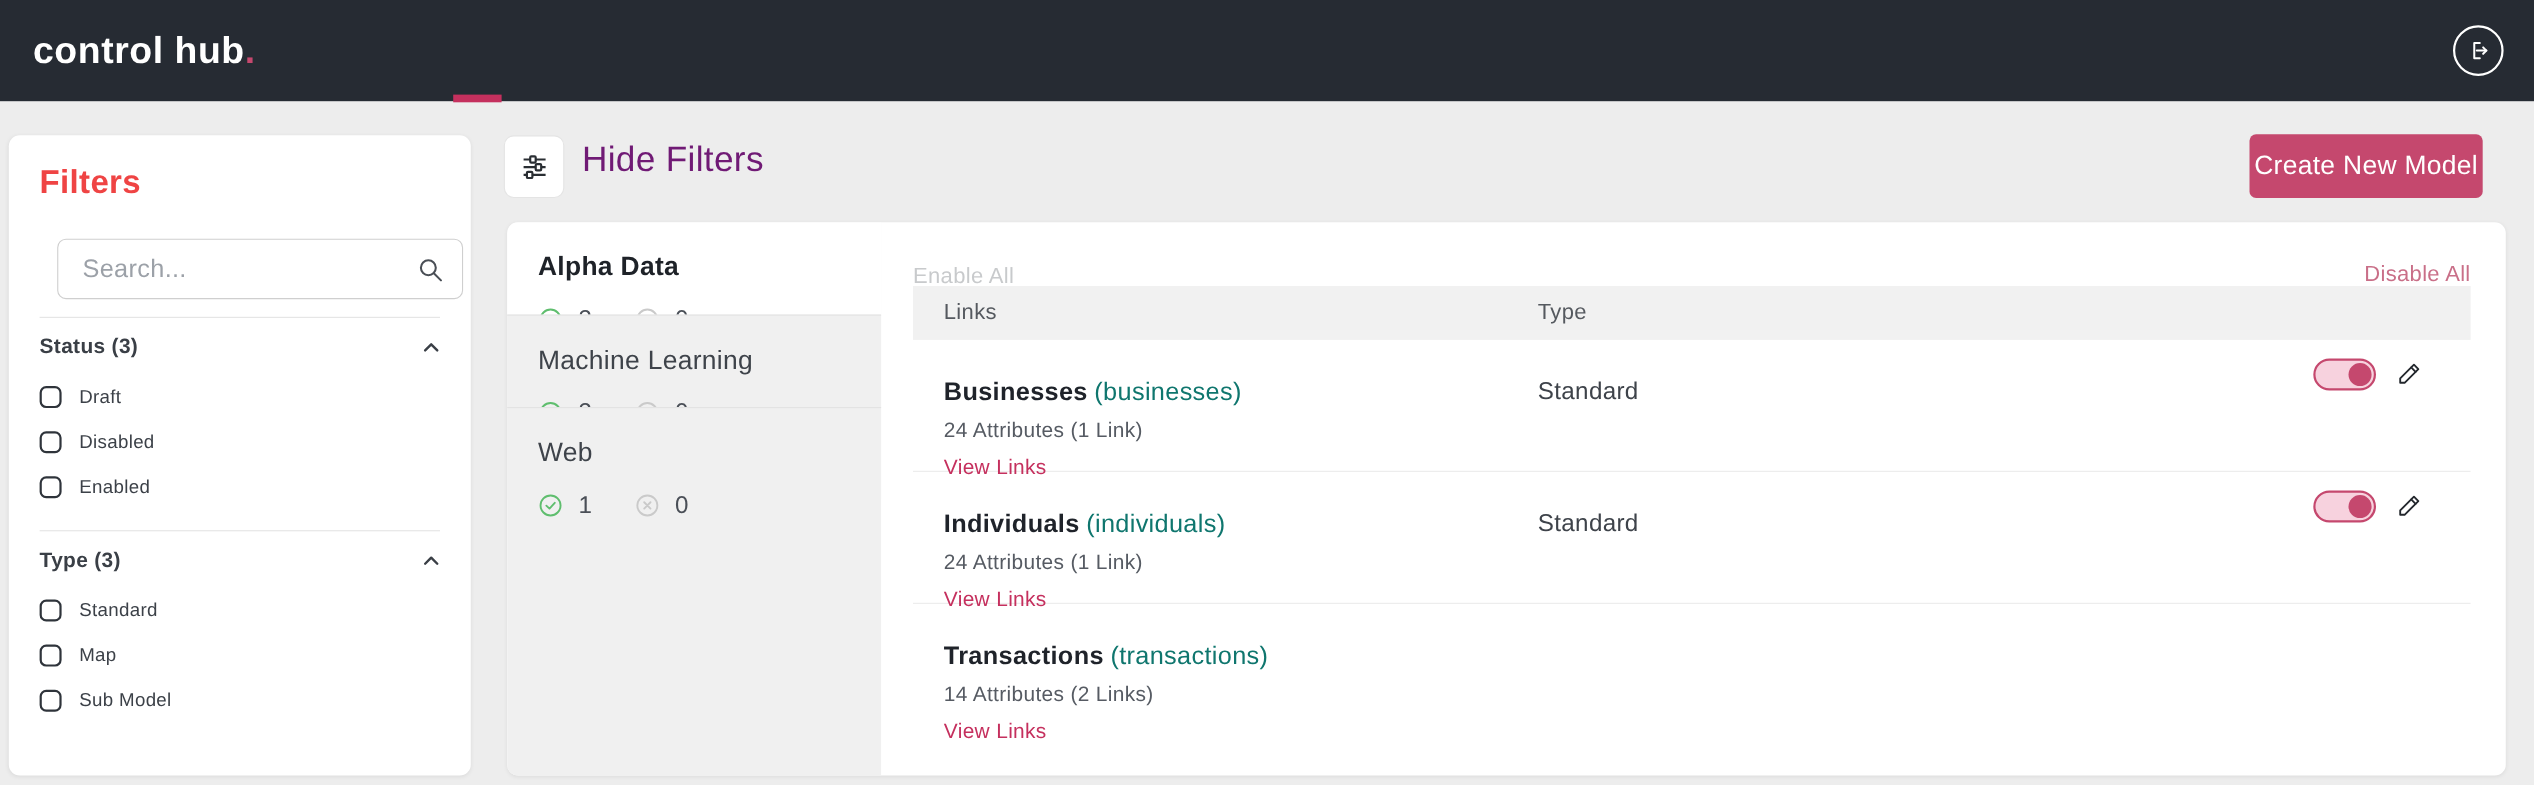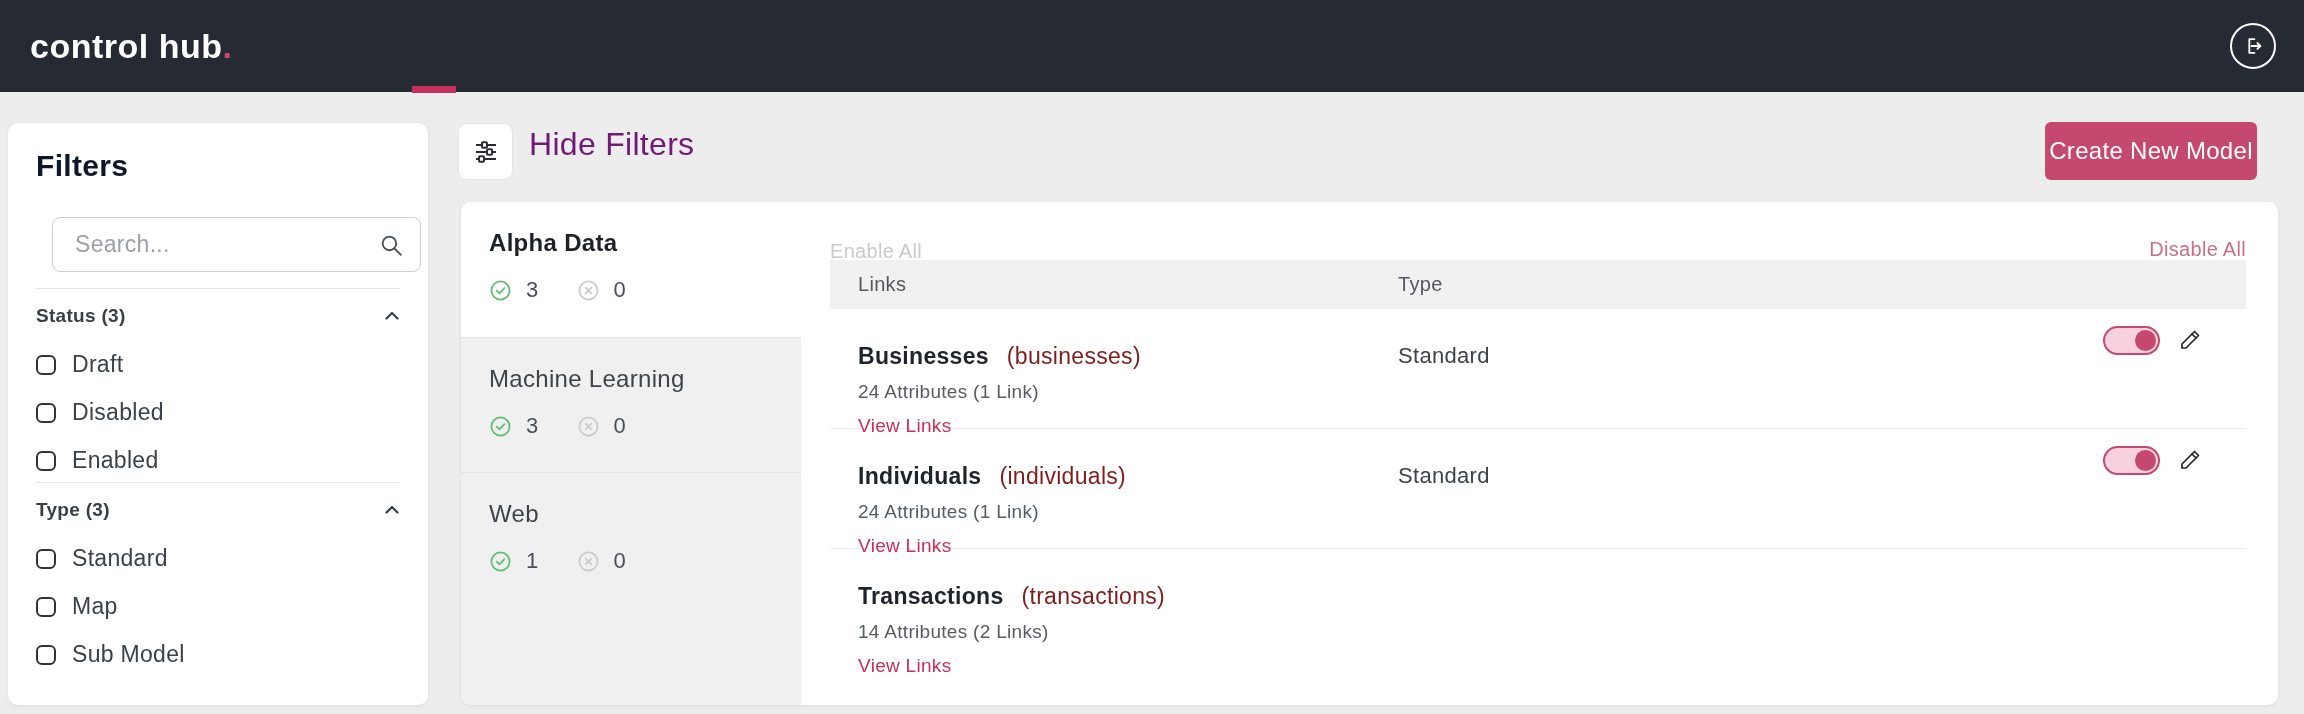--- a/index.html
+++ b/index.html
@@ -36,41 +36,41 @@
     display:flex; align-items:center; justify-content:center; cursor:pointer;
   }
   .logout-btn svg { width:22px; height:22px; stroke:#FFFFFF; stroke-width:2; fill:none; stroke-linecap:round; stroke-linejoin:round; }
 
   
   .sidebar {
     position:absolute; left:8px; top:123px; width:420px; height:582px;
     background:#FFFFFF; border-radius:10px;
     box-shadow:0 1px 4px rgba(0,0,0,.07);
   }
-  .sb-title { position:absolute; left:28px; top:26px; font-size:30px; font-weight:600; color:#0f172a; }
+  .sb-title { position:absolute; left:28px; top:26px; font-size:30px; font-weight:600; color:#ef4444; }
   .search-box {
     position:absolute; left:44px; top:94px; width:369px; height:55px;
     border:1px solid #CFCFCF; border-radius:8px; background:#fff;
   }
   .search-box input {
     width:100%; height:100%; border:0; outline:none; background:transparent;
     padding:0 54px 0 22px; font-size:23px; font-family:inherit; color:#3A3F46; letter-spacing:.3px;
   }
   .search-box input::placeholder { color:#9CA1A8; }
   .search-box svg { position:absolute; right:16px; top:15px; width:25px; height:25px; stroke:#4A4F56; stroke-width:1.8; fill:none; stroke-linecap:round; }
   .sb-divider { position:absolute; left:28px; right:28px; height:0; border-top:1px solid #E4E4E4; }
   .sb-section-header {
     position:absolute; left:28px; right:28px; display:flex; align-items:center; justify-content:space-between;
     font-size:19px; font-weight:600; color:#3A3F46; cursor:pointer;
   }
   .sb-section-header svg { width:16px; height:16px; stroke:#3A3F46; stroke-width:2.2; fill:none; stroke-linecap:round; stroke-linejoin:round; }
   .opts { position:absolute; left:28px; right:28px; display:flex; flex-direction:column; gap:21px; }
   .opt { display:flex; align-items:center; gap:16px; cursor:pointer; }
   .cb { width:20px; height:20px; border:2px solid #2F343B; border-radius:6px; background:#fff; flex:0 0 auto; cursor:pointer; }
-  .opt-label { font-size:23px; color:#3C4148; }
+  .opt-label { font-size:17px; color:#3C4148; }
 
   
   .hide-filters-btn {
     position:absolute; left:458px; top:123px; width:55px; height:57px;
     background:#FFFFFF; border:1px solid #E4E4E4; border-radius:9px;
     display:flex; align-items:center; justify-content:center; cursor:pointer;
   }
   .hide-filters-btn svg { width:28px; height:28px; stroke:#2A2E33; stroke-width:2; fill:#fff; stroke-linejoin:round; }
   .hide-filters-label { position:absolute; left:529px; top:126px; font-size:32px; color:#701a75; }
   .create-btn {
@@ -81,21 +81,21 @@
 
   
   .main-card {
     position:absolute; left:461px; top:202px; width:1817px; height:503px;
     background:#FFFFFF; border-radius:10px; box-shadow:0 1px 4px rgba(0,0,0,.07);
     overflow:hidden;
   }
 
   
   .groups { position:absolute; left:0; top:0; width:340px; height:100%; background:#F0F0F0; display:flex; flex-direction:column; }
-  .group { height:135px; padding:27px 28px 0; background:#F0F0F0; cursor:pointer; }
+  .group { height:84px; padding:27px 28px 0; background:#F0F0F0; cursor:pointer; }
   .group + .group { border-top:1px solid #E3E3E3; }
   .group.is-active { background:#FFFFFF; border-top:none; }
   .group-name { font-size:24px; font-weight:500; color:#3E434A; }
   .group.is-active .group-name { font-weight:700; color:#1E2228; }
   .group-counts { display:flex; align-items:center; margin-top:20px; }
   .group-counts svg { width:23px; height:23px; fill:none; stroke-width:1.8; stroke-linecap:round; stroke-linejoin:round; }
   .icon-check { stroke:var(--green,#5FBE6E); }
   .icon-x { stroke:#CACACA; }
   .count-num { font-size:22px; color:#4A4F57; margin-left:14px; }
   .count-gap { width:38px; }
@@ -108,21 +108,21 @@
   .thead {
     height:49px; background:#F1F1F1; display:flex; align-items:center; padding-left:28px;
     font-size:20px; color:#55595F;
   }
   .col-name { width:540px; }
   .trow { display:flex; height:120px; padding-left:28px; border-bottom:1px solid #ECECEC; }
   .trow:last-child { border-bottom:none;flex-direction:column; }
   .cell-name { width:540px; padding-top:34px; }
   .row-title { font-size:23px; }
   .row-name { font-weight:700; color:#1F232A; }
-  .row-slug { color:#7f1d1d; margin-left:18px; }
+  .row-slug { color:#0f766e; margin-left:6px; }
   .row-meta { margin-top:11px; font-size:19px; color:#565B63; }
   .row-link { display:inline-block; margin-top:12px; font-size:19px; color:var(--accent-strong,#C5406A); text-decoration:none; cursor:pointer; }
   .cell-type { flex:1; padding-top:34px; font-size:22px; color:#3E434A; }
   .cell-actions { display:flex; align-items:flex-start; gap:18px; padding-top:17px; padding-right:44px; }
   .toggle {
     position:relative; width:57px; height:29px; border-radius:15px;
     border:2px solid var(--accent,#C22A5B); background:var(--pink-light,#F7D2DE);
     display:inline-block; cursor:pointer;
   }
   .toggle .knob { position:absolute; right:2px; top:2px; width:21px; height:21px; border-radius:50%; background:var(--accent,#C22A5B); }

